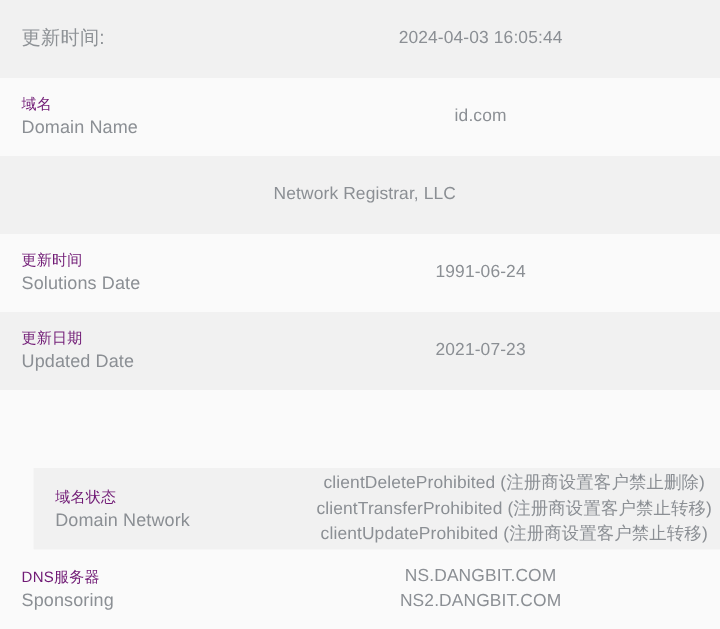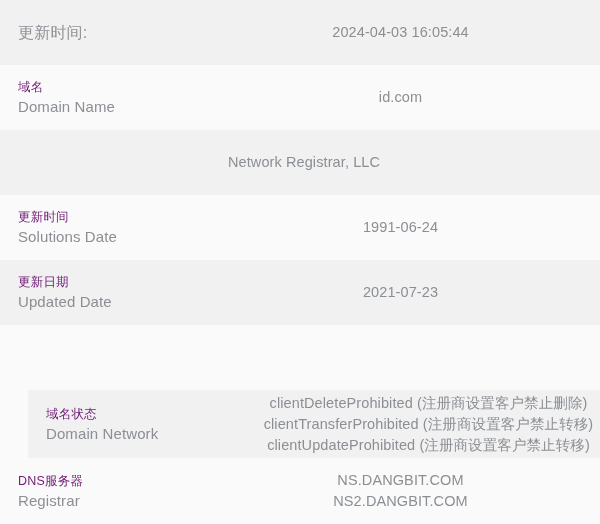--- a/index.html
+++ b/index.html
@@ -130,21 +130,21 @@
     <div class="cell-value">
       <div class="value-line">clientDeleteProhibited (注册商设置客户禁止删除)</div>
       <div class="value-line">clientTransferProhibited (注册商设置客户禁止转移)</div>
       <div class="value-line">clientUpdateProhibited (注册商设置客户禁止转移)</div>
     </div>
   </div>
 
   <div class="whois-row stripe-light row-h66">
     <div class="cell-label">
       <div class="label-cn">DNS服务器</div>
-      <div class="label-en">Registrar</div>
+      <div class="label-en">Sponsoring</div>
     </div>
     <div class="cell-value">
       <div class="value-line">NS.DANGBIT.COM</div>
       <div class="value-line">NS2.DANGBIT.COM</div>
     </div>
   </div>
 
 </div>
 
 </body></html>

